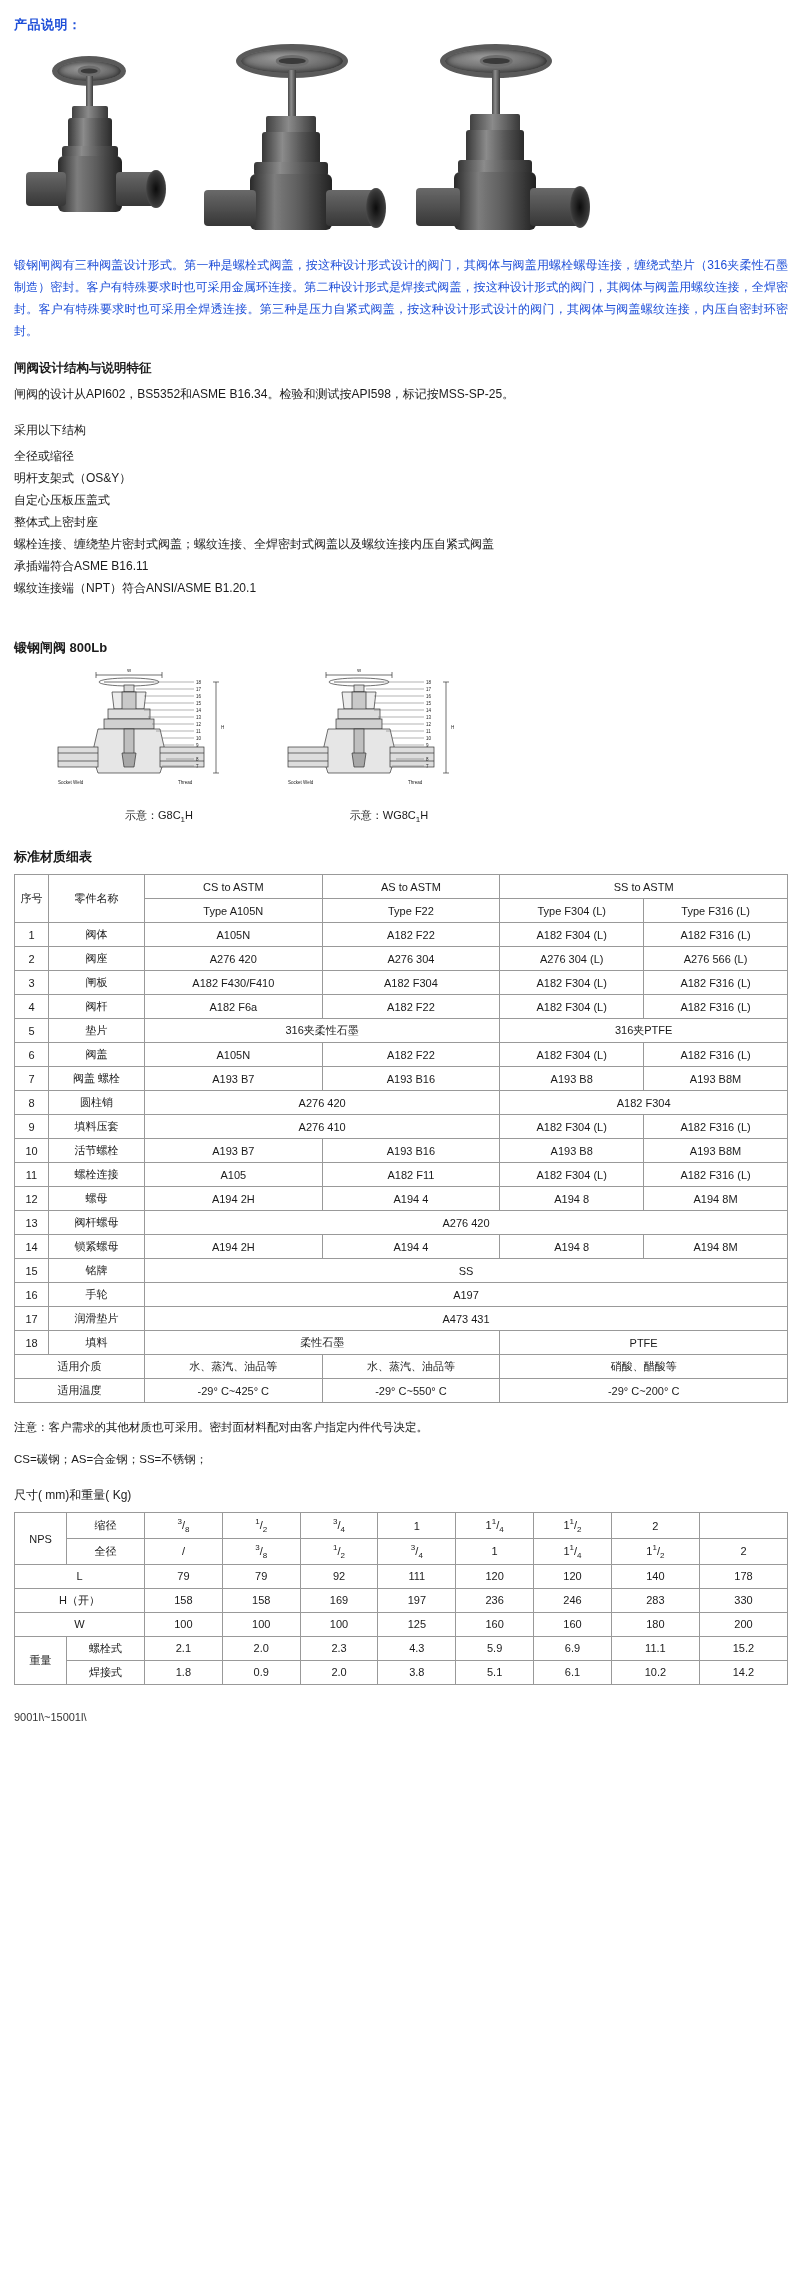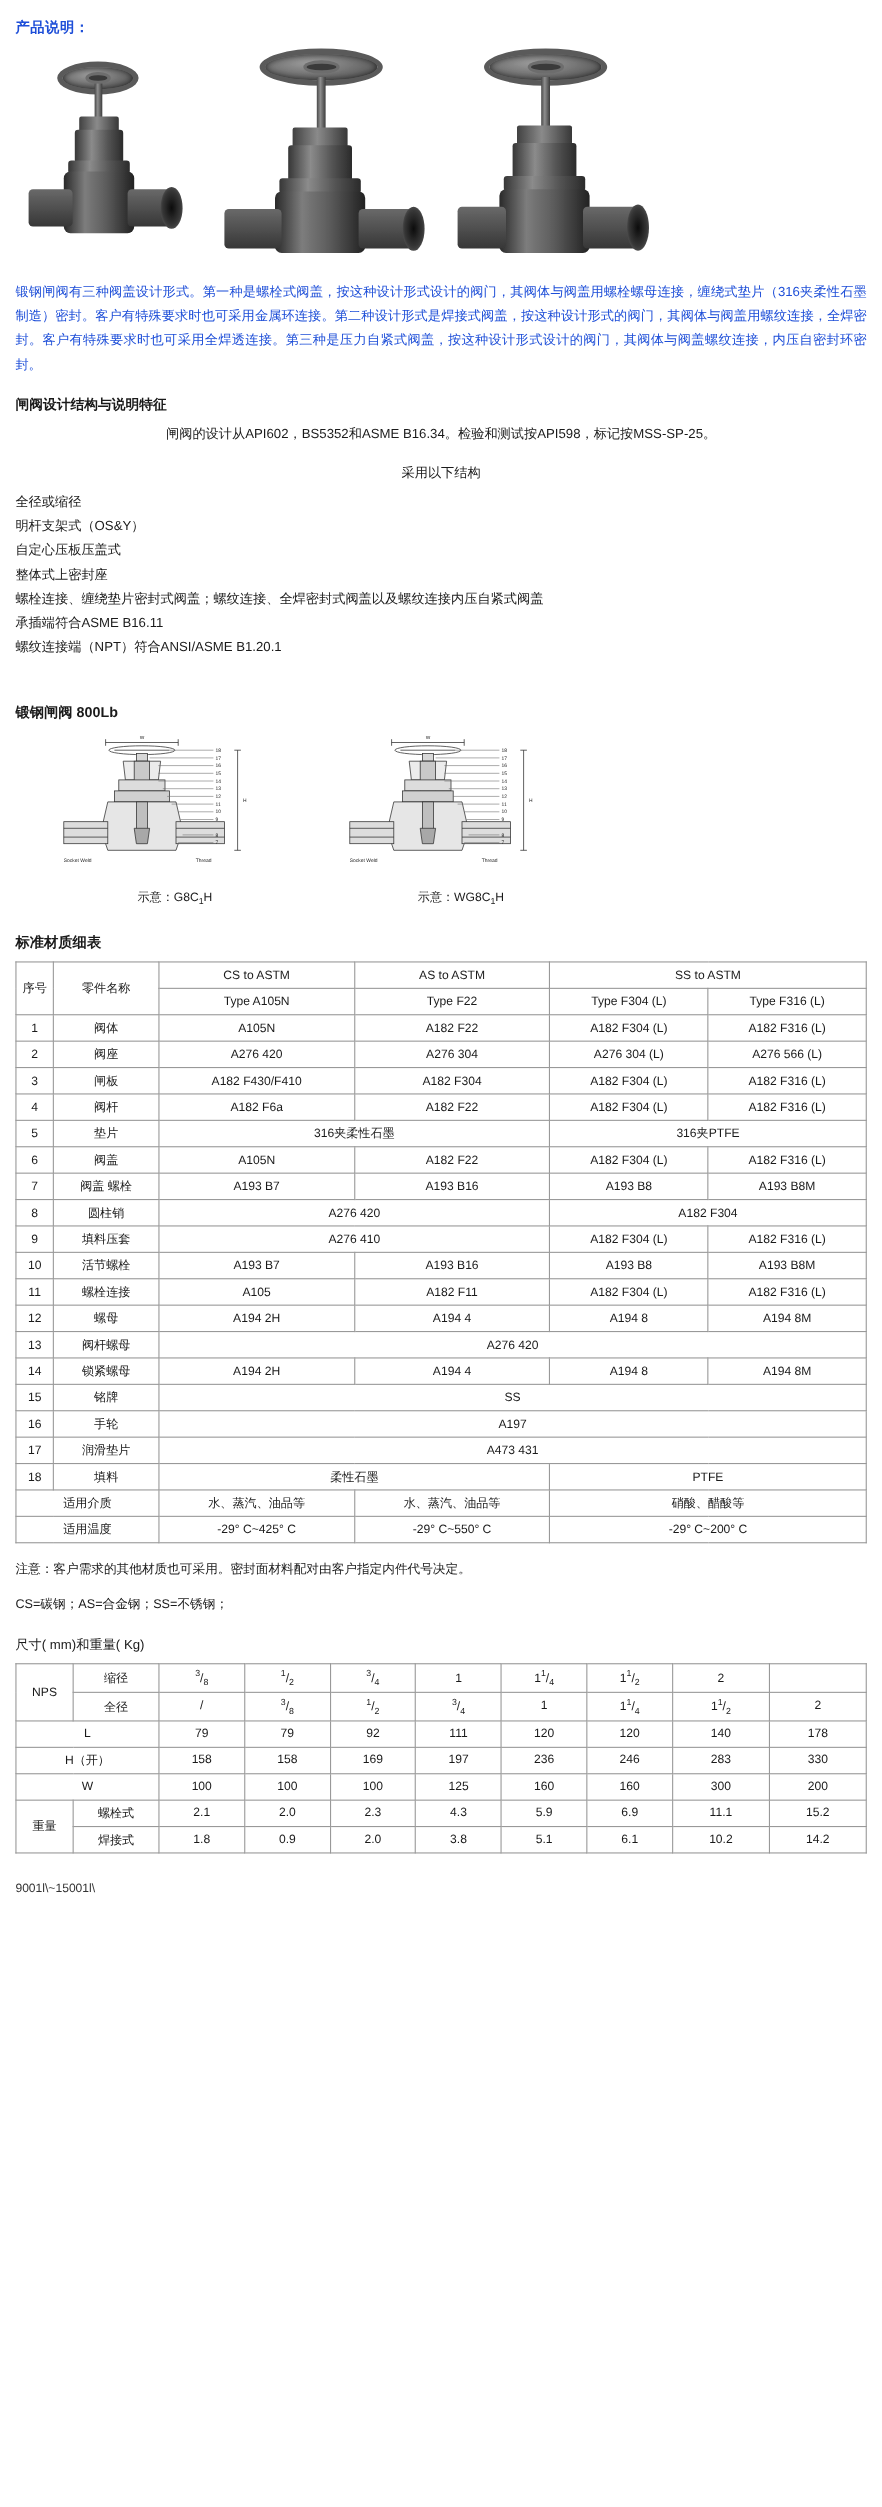--- a/index.html
+++ b/index.html
@@ -98,33 +98,31 @@
   .body-text p { margin: 0 0 2px 0; }
   .sub-head {
     font-size: 12.5px;
     font-weight: bold;
     margin: 18px 0 6px 0;
   }
   .plain-line {
     font-size: 12px;
     line-height: 22px;
     margin: 0;
-    text-align: center;
   }
   .spec-list { margin: 4px 0 0 0; }
   .spec-list div { font-size: 12px; line-height: 22px; }
 
   .drawings-title {
     font-size: 13px;
     font-weight: bold;
     margin: 40px 0 12px 0;
   }
   .drawings-row {
     display: flex;
-    gap: 30px;
     justify-content: flex-start;
     padding-left: 30px;
     margin-bottom: 8px;
   }
   .drawing-box {
     width: 230px;
     position: relative;
   }
   .drawing-caption {
     text-align: center;
@@ -610,21 +608,21 @@
         <td>330</td>
       </tr>
       <tr>
         <td colspan="2">W</td>
         <td>100</td>
         <td>100</td>
         <td>100</td>
         <td>125</td>
         <td>160</td>
         <td>160</td>
-        <td>300</td>
+        <td>180</td>
         <td>200</td>
       </tr>
       <tr>
         <td rowspan="2">重量</td>
         <td>螺栓式</td>
         <td>2.1</td>
         <td>2.0</td>
         <td>2.3</td>
         <td>4.3</td>
         <td>5.9</td>

